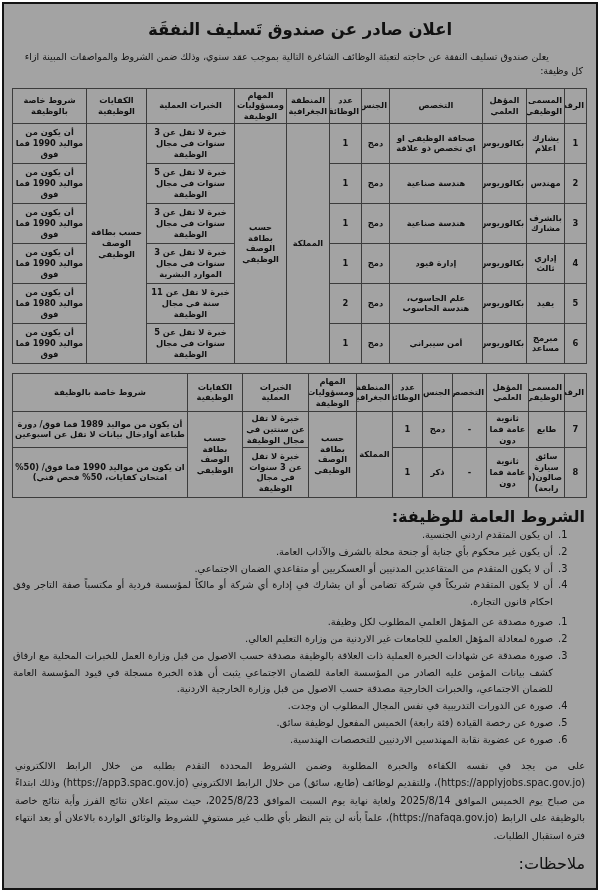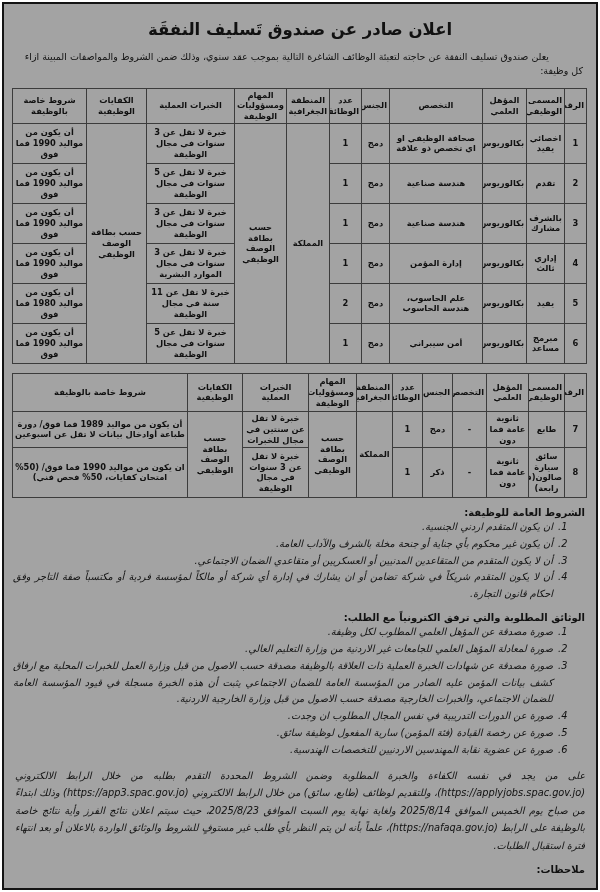--- a/index.html
+++ b/index.html
@@ -24,32 +24,31 @@
     border:1px solid #3c3c3c; text-align:center; vertical-align:middle;
     font-size:8.3px; font-weight:bold; padding:1px 2px; line-height:1.3;
     overflow:hidden;
   }
   .t1 thead tr { height:30px; }
   .t1 tbody tr { height:40px; }
   .t2 { margin-top:9px; }
   .t2 thead tr { height:38px; }
   .t2 tbody tr.r7 { height:36px; }
   .t2 tbody tr.r8 { height:50px; }
-  .sec-title { font-size:10px; font-weight:bold; margin:9px 2px 1px; }
+  .sec-title { font-size:16px; font-weight:bold; margin:9px 2px 1px; }
   ol.items {
     margin:1px 16px 3px 0; padding:0 16px 0 0;
-    font-size:9.8px; line-height:1.72;font-style:italic;
+    font-size:9.8px; line-height:1.72;
   }
   ol.items li { padding-right:2px; text-align:justify; }
   .apply {
     font-size:9.8px; line-height:1.78; text-align:justify;
     margin:8px 2px 4px;
-    font-style:italic;
-  }
-  .notes-title { font-size:10px; font-weight:bold; margin:10px 2px 14px; }
+  }
+  .notes-title { font-size:16px; font-weight:normal; margin:10px 2px 14px; }
   ul.notes {
     margin:9px 58px 0 0; padding:0 16px 0 0;
     font-size:9.8px; line-height:1.7; list-style:disc;
   }
   ul.notes li { margin-bottom:2px; text-align:right; }
 </style>
 </head>
 <body>
 
 <div class="page">
@@ -83,34 +82,34 @@
         <th>المنطقة الجغرافية</th>
         <th>المهام ومسؤوليات الوظيفة</th>
         <th>الخبرات العملية</th>
         <th>الكفايات الوظيفية</th>
         <th>شروط خاصة بالوظيفة</th>
       </tr>
     </thead>
     <tbody>
       <tr>
         <td>1</td>
-        <td>اخصائي يفيد</td>
+        <td>يشارك اعلام</td>
         <td>بكالوريوس</td>
         <td>صحافة الوظيفي او اي تخصص ذو علاقة</td>
         <td>دمج</td>
         <td>1</td>
         <td rowspan="6">المملكة</td>
         <td rowspan="6">حسب بطاقة الوصف الوظيفي</td>
         <td>خبرة لا تقل عن 3 سنوات في مجال الوظيفة</td>
         <td rowspan="6">حسب بطاقة الوصف الوظيفي</td>
         <td>أن يكون من مواليد 1990 فما فوق</td>
       </tr>
       <tr>
         <td>2</td>
-        <td>تقدم</td>
+        <td>مهندس</td>
         <td>بكالوريوس</td>
         <td>هندسة صناعية</td>
         <td>دمج</td>
         <td>1</td>
         <td>خبرة لا تقل عن 5 سنوات في مجال الوظيفة</td>
         <td>أن يكون من مواليد 1990 فما فوق</td>
       </tr>
       <tr>
         <td>3</td>
         <td>بالشرف مشارك</td>
@@ -118,21 +117,21 @@
         <td>هندسة صناعية</td>
         <td>دمج</td>
         <td>1</td>
         <td>خبرة لا تقل عن 3 سنوات في مجال الوظيفة</td>
         <td>أن يكون من مواليد 1990 فما فوق</td>
       </tr>
       <tr>
         <td>4</td>
         <td>إداري ثالث</td>
         <td>بكالوريوس</td>
-        <td>إدارة المؤمن</td>
+        <td>إدارة قيود</td>
         <td>دمج</td>
         <td>1</td>
         <td>خبرة لا تقل عن 3 سنوات في مجال الموارد البشرية</td>
         <td>أن يكون من مواليد 1990 فما فوق</td>
       </tr>
       <tr>
         <td>5</td>
         <td>يفيد</td>
         <td>بكالوريوس</td>
         <td>علم الحاسوب، هندسة الحاسوب</td>
@@ -186,21 +185,21 @@
     <tbody>
       <tr class="r7">
         <td>7</td>
         <td>طابع</td>
         <td>ثانوية عامة فما دون</td>
         <td>-</td>
         <td>دمج</td>
         <td>1</td>
         <td rowspan="2">المملكة</td>
         <td rowspan="2">حسب بطاقة الوصف الوظيفي</td>
-        <td>خبرة لا تقل عن سنتين في مجال للخبرات</td>
+        <td>خبرة لا تقل عن سنتين في مجال الوظيفة</td>
         <td rowspan="2">حسب بطاقة الوصف الوظيفي</td>
         <td>أن يكون من مواليد 1989 فما فوق/ دورة طباعة أوادخال بيانات لا تقل عن اسبوعين</td>
       </tr>
       <tr class="r8">
         <td>8</td>
         <td>سائق سيارة صالون(فئة رابعة)</td>
         <td>ثانوية عامة فما دون</td>
         <td>-</td>
         <td>ذكر</td>
         <td>1</td>
@@ -214,27 +213,26 @@
     <div class="sec-title">الشروط العامة للوظيفة:</div>
     <ol class="items">
       <li>ان يكون المتقدم اردني الجنسية.</li>
       <li>أن يكون غير محكوم بأي جناية أو جنحة مخلة بالشرف والآداب العامة.</li>
       <li>أن لا يكون المتقدم من المتقاعدين المدنيين أو العسكريين أو متقاعدي الضمان الاجتماعي.</li>
       <li>أن لا يكون المتقدم شريكاً في شركة تضامن أو ان يشارك في إدارة أي شركة أو مالكاً لمؤسسة فردية أو مكتسباً صفة التاجر وفق احكام قانون التجارة.</li>
     </ol>
   </div>
 
   <div>
-    <div class="sec-title">الوثائق المطلوبة والتي ترفق الكترونياً مع الطلب:</div>
     <ol class="items">
       <li>صورة مصدقة عن المؤهل العلمي المطلوب لكل وظيفة.</li>
       <li>صورة لمعادلة المؤهل العلمي للجامعات غير الاردنية من وزارة التعليم العالي.</li>
       <li>صورة مصدقة عن شهادات الخبرة العملية ذات العلاقة بالوظيفة مصدقة حسب الاصول من قبل وزارة العمل للخبرات المحلية مع ارفاق كشف بيانات المؤمن عليه الصادر من المؤسسة العامة للضمان الاجتماعي يثبت أن هذه الخبرة مسجلة في قيود المؤسسة العامة للضمان الاجتماعي، والخبرات الخارجية مصدقة حسب الاصول من قبل وزارة الخارجية الاردنية.</li>
       <li>صورة عن الدورات التدريبية في نفس المجال المطلوب ان وجدت.</li>
-      <li>صورة عن رخصة القيادة (فئة المؤمن) سارية المفعول لوظيفة سائق.</li>
+      <li>صورة عن رخصة القيادة (فئة رابعة) الخميس المفعول لوظيفة سائق.</li>
       <li>صورة عن عضوية نقابة المهندسين الاردنيين للتخصصات الهندسية.</li>
     </ol>
   </div>
 
   <p class="apply">على من يجد في نفسه الكفاءة والخبرة المطلوبة وضمن الشروط المحددة التقدم بطلبه من خلال الرابط الالكتروني (https://applyjobs.spac.gov.jo)، وللتقديم لوظائف (طابع، سائق) من خلال الرابط الالكتروني (https://app3.spac.gov.jo) وذلك ابتداءً من صباح يوم الخميس الموافق 2025/8/14 ولغاية نهاية يوم السبت الموافق 2025/8/23، حيث سيتم اعلان نتائج الفرز وأية نتائج خاصة بالوظيفة على الرابط (https://nafaqa.gov.jo)، علماً بأنه لن يتم النظر بأي طلب غير مستوفٍ للشروط والوثائق الواردة بالاعلان أو بعد انتهاء فترة استقبال الطلبات.</p>
 
   <div>
     <div class="notes-title">ملاحظات:</div>
     <ul class="notes">
       <li>سيتم إرسال إشعار الكتروني لكل من تقدم بطلب للوظيفة يفيد باستلام طلبه.</li>

